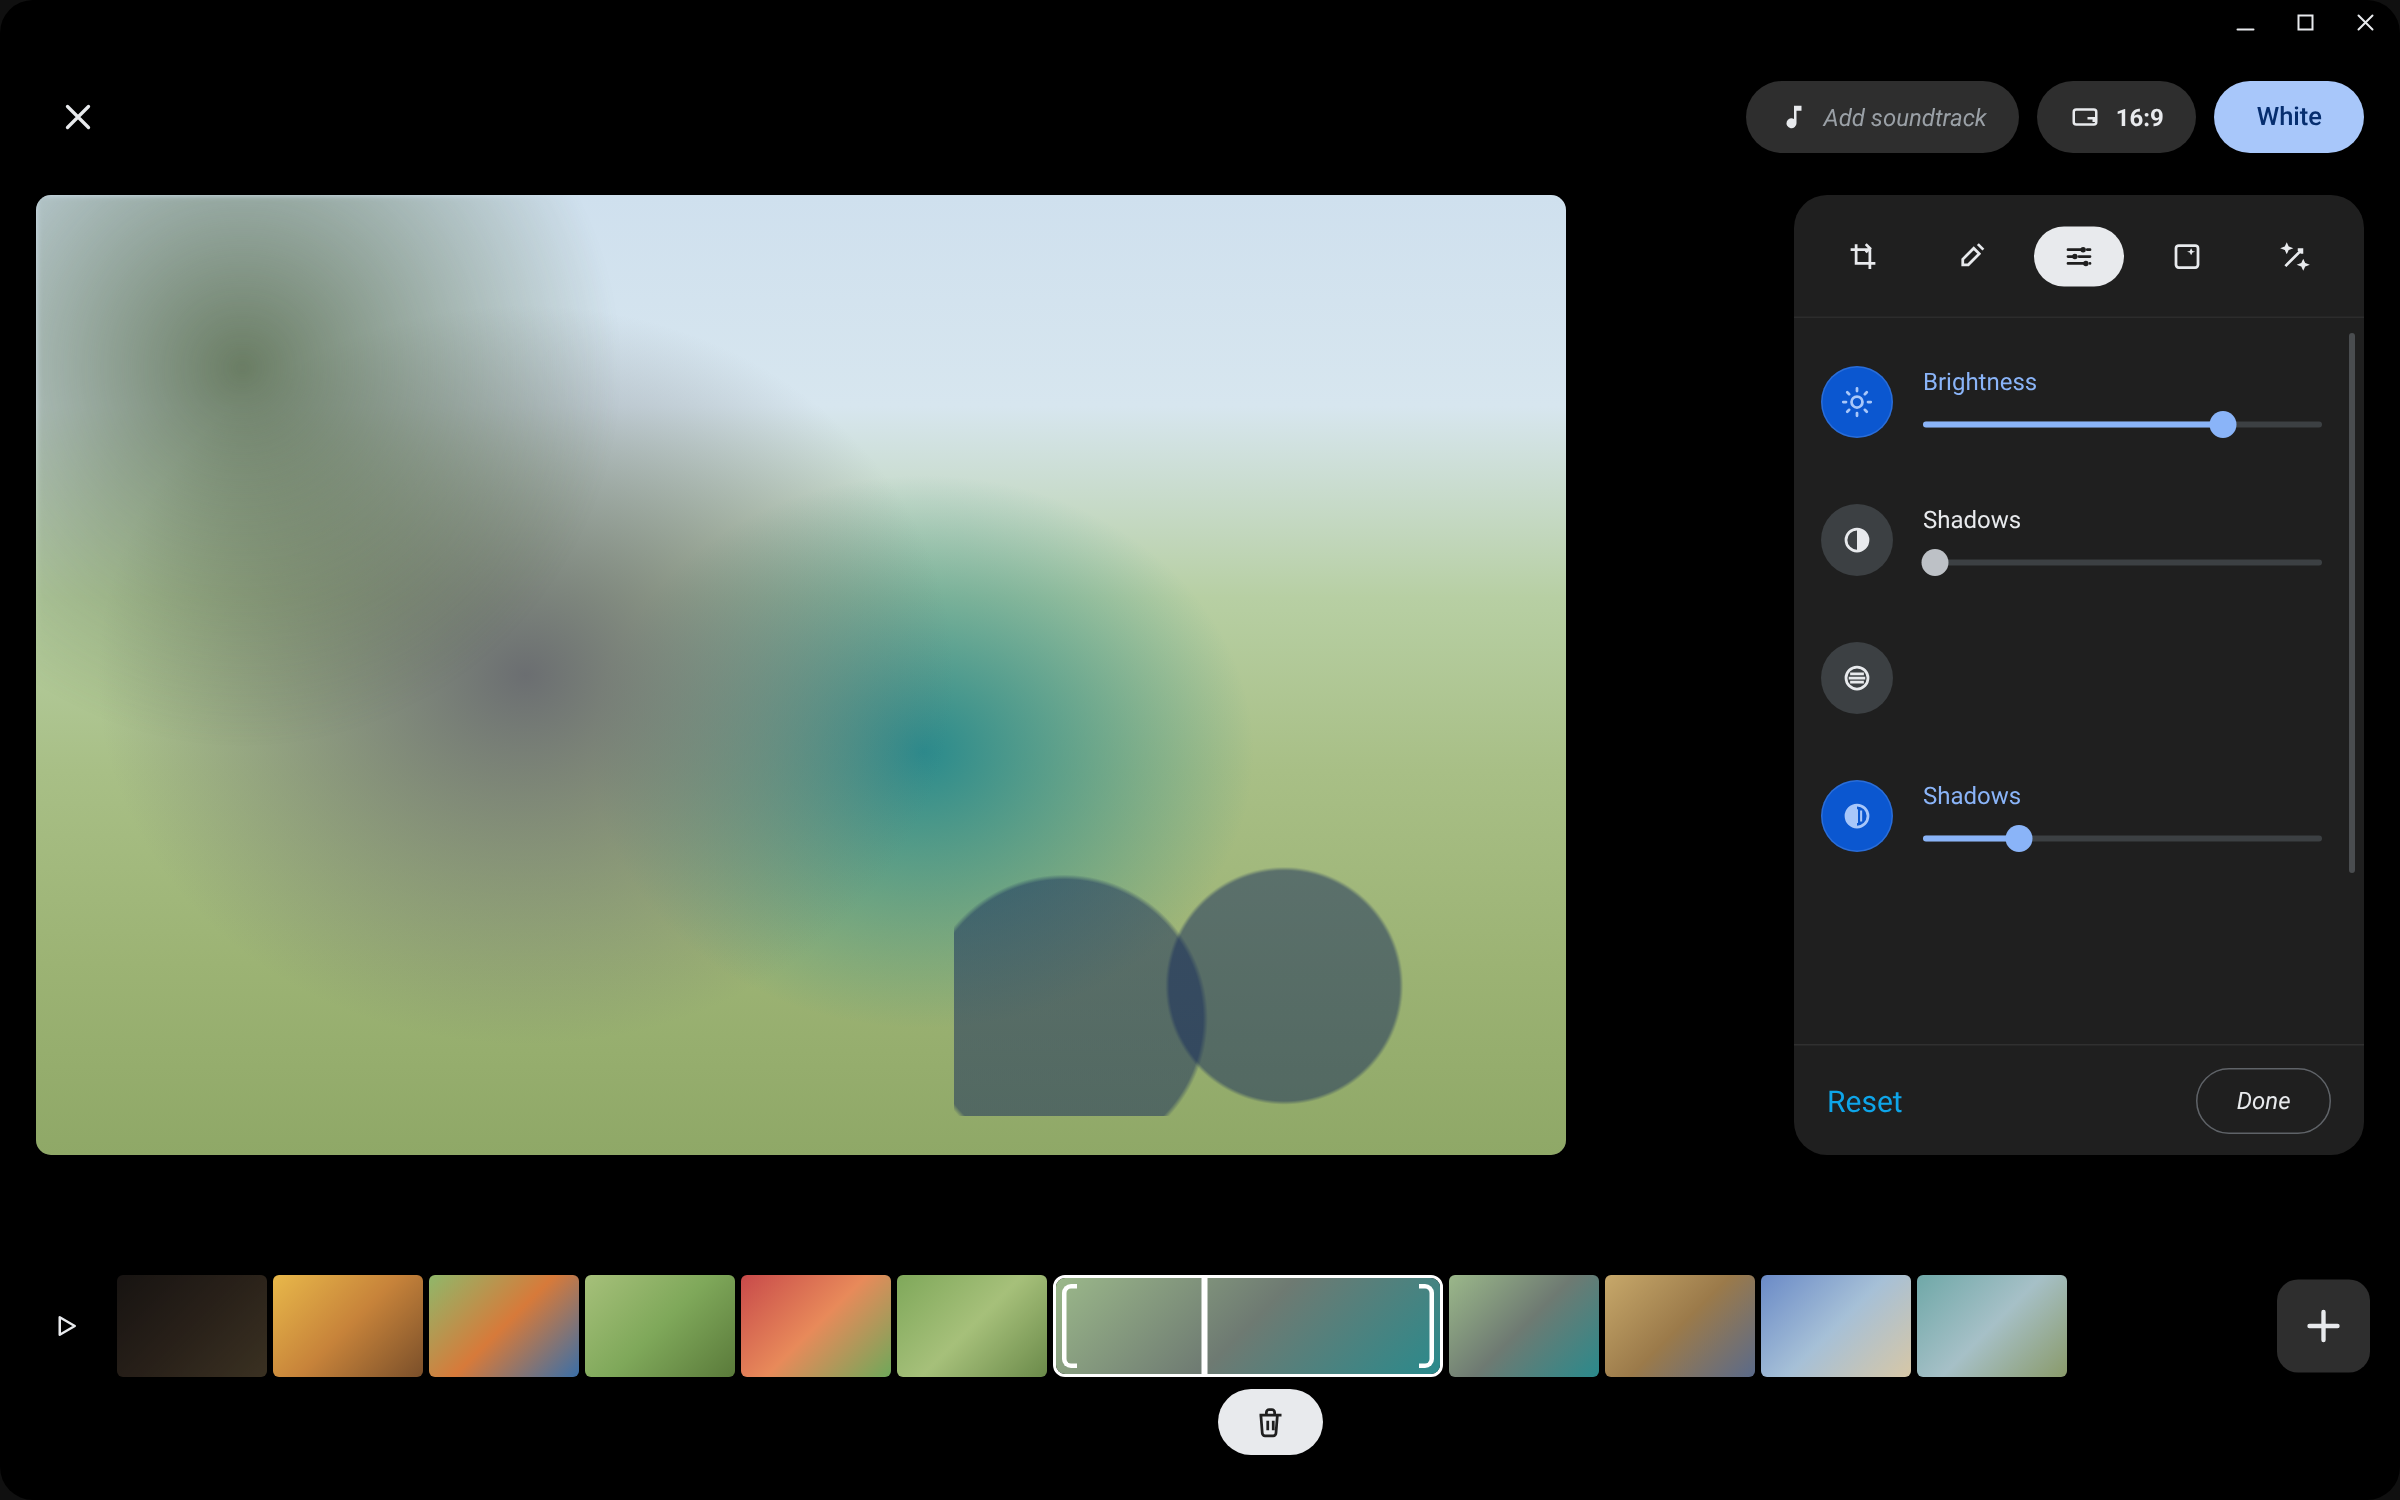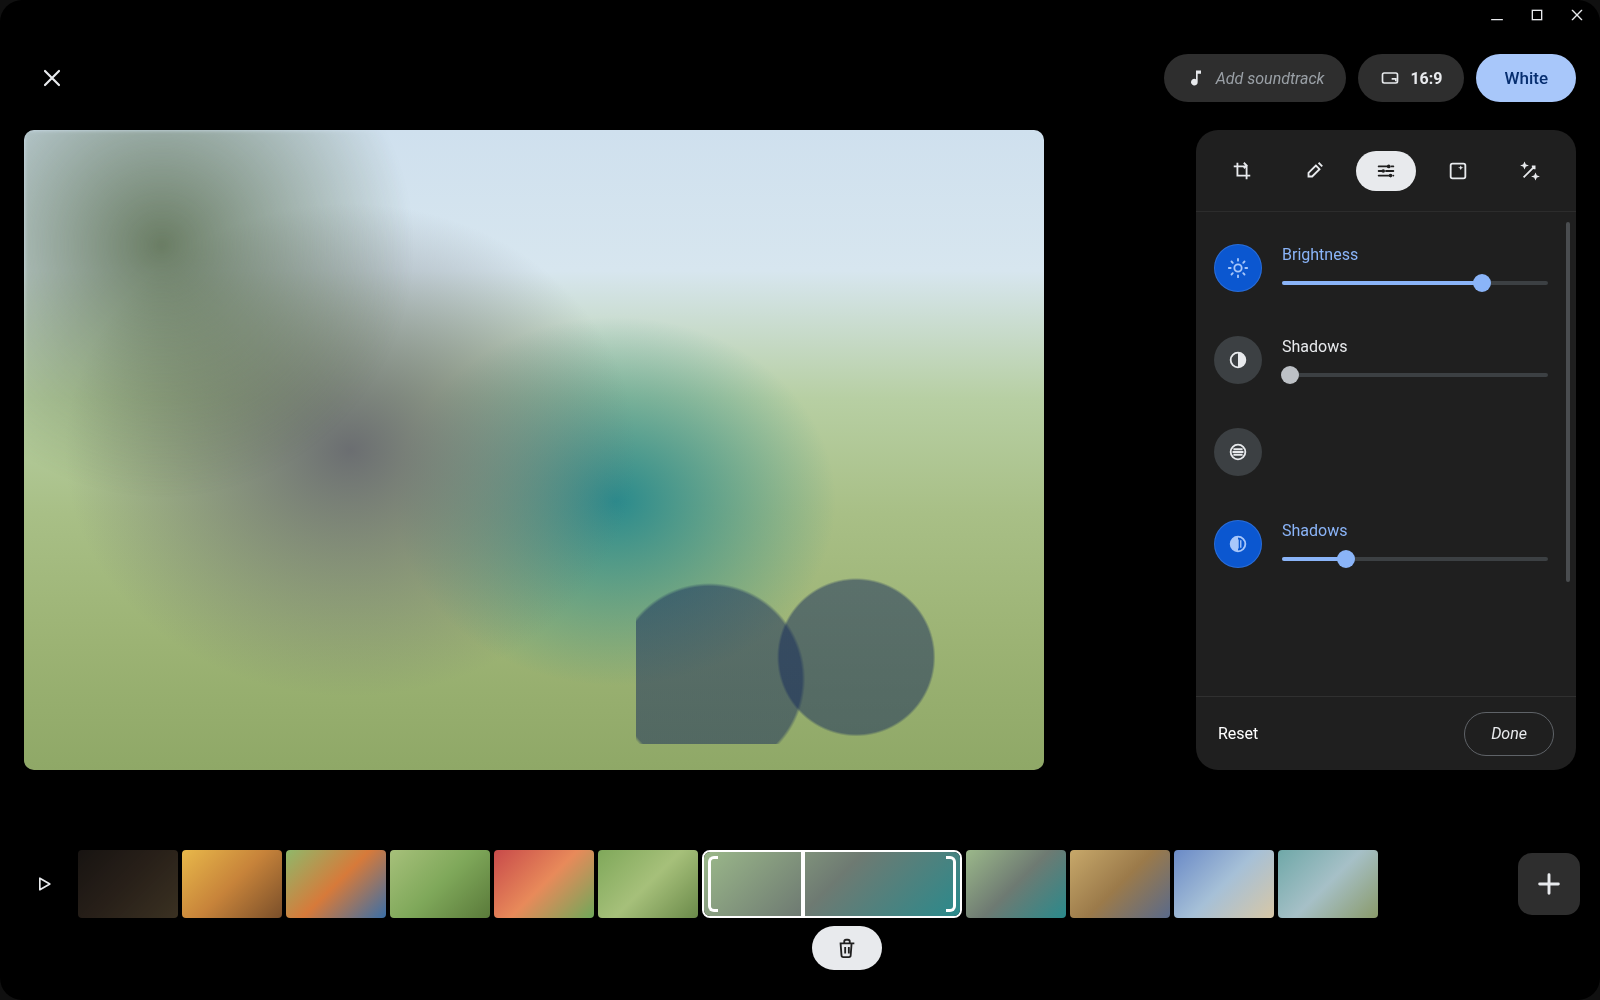--- a/index.html
+++ b/index.html
@@ -194,21 +194,21 @@
   .panel-scrollbar{
     position:absolute;top:10px;right:6px;width:4px;height:360px;
     background:#4a4d50;border-radius:2px;
   }
 
   .panel-footer{
     height:74px;border-top:1px solid rgba(255,255,255,.08);
     display:flex;align-items:center;justify-content:space-between;
     padding:0 22px;
   }
-  .reset-btn{color:#ffffff;font-size:16px;cursor:pointer;}
+  .reset-btn{color:#0ea5e9;font-size:20px;cursor:pointer;}
   .done-btn{
     height:44px;padding:0 26px;border-radius:22px;
     border:1px solid #5f6368;color:#e8eaed;font-size:16px;
     display:flex;align-items:center;cursor:pointer;font-style:italic;
   }
 
   
   .timeline{
     position:absolute;left:0;right:0;bottom:74px;height:84px;
     display:flex;align-items:center;padding:0 20px;

